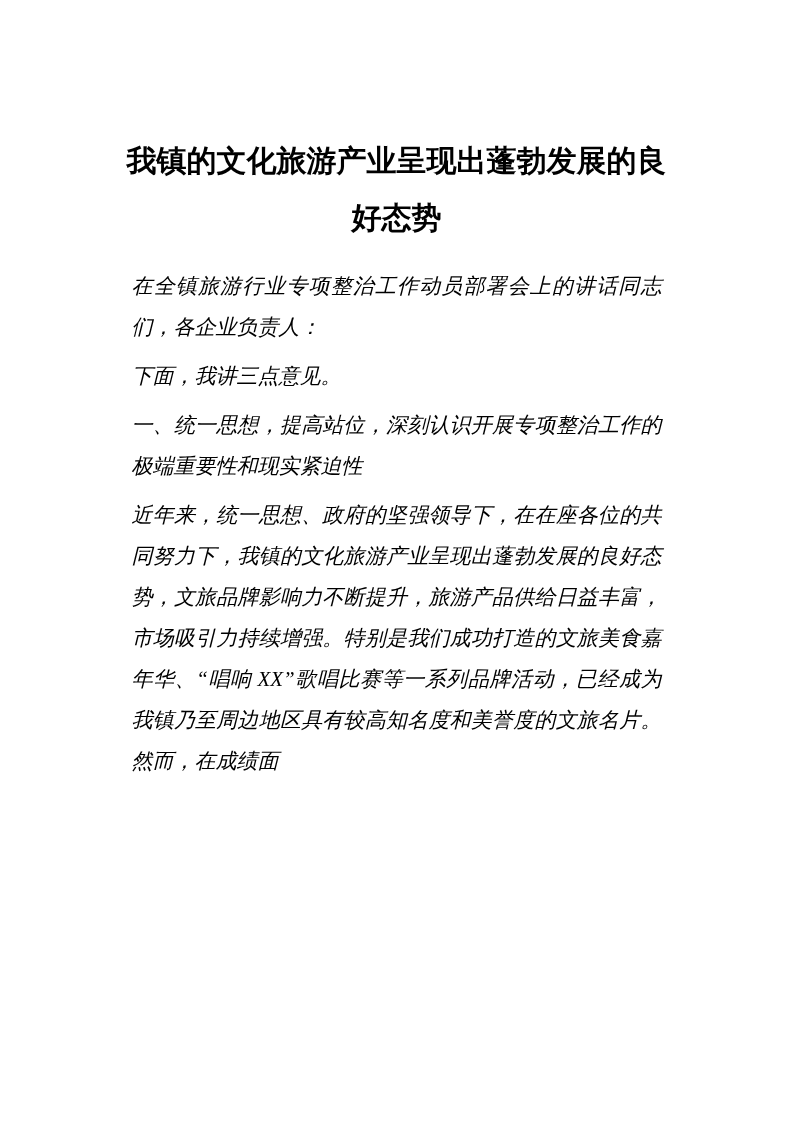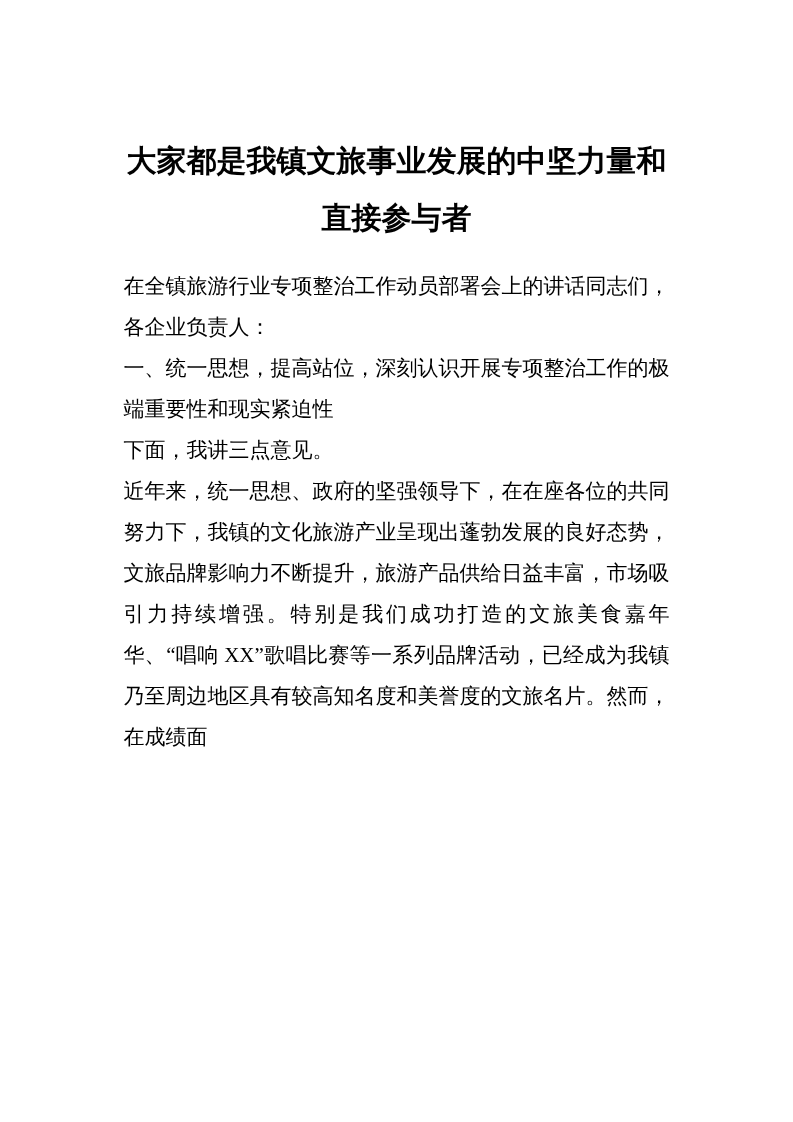--- a/index.html
+++ b/index.html
@@ -27,29 +27,30 @@
     letter-spacing: 0;
   }
   .doc-body {
     margin-top: 17px;
     font-size: 21px;
     line-height: 41px;
     text-align: justify;
     text-justify: inter-ideograph;
   }
   .doc-body p {
-    margin: 0;
+    margin: 8px;
     padding: 0;
     word-break: break-all;
+    font-style: italic;
   }
 </style>
 </head>
 <body>
 
 <div class="doc-page">
-  <h1 class="doc-title">大家都是我镇文旅事业发展的中坚力量和直接参与者</h1>
+  <h1 class="doc-title">我镇的文化旅游产业呈现出蓬勃发展的良好态势</h1>
   <div class="doc-body">
     <p>在全镇旅游行业专项整治工作动员部署会上的讲话同志们，各企业负责人：</p>
+    <p>下面，我讲三点意见。</p>
     <p>一、统一思想，提高站位，深刻认识开展专项整治工作的极端重要性和现实紧迫性</p>
-    <p>下面，我讲三点意见。</p>
     <p>近年来，统一思想、政府的坚强领导下，在在座各位的共同努力下，我镇的文化旅游产业呈现出蓬勃发展的良好态势，文旅品牌影响力不断提升，旅游产品供给日益丰富，市场吸引力持续增强。特别是我们成功打造的文旅美食嘉年华、“唱响 XX”歌唱比赛等一系列品牌活动，已经成为我镇乃至周边地区具有较高知名度和美誉度的文旅名片。然而，在成绩面</p>
   </div>
 </div>
 
 </body></html>

